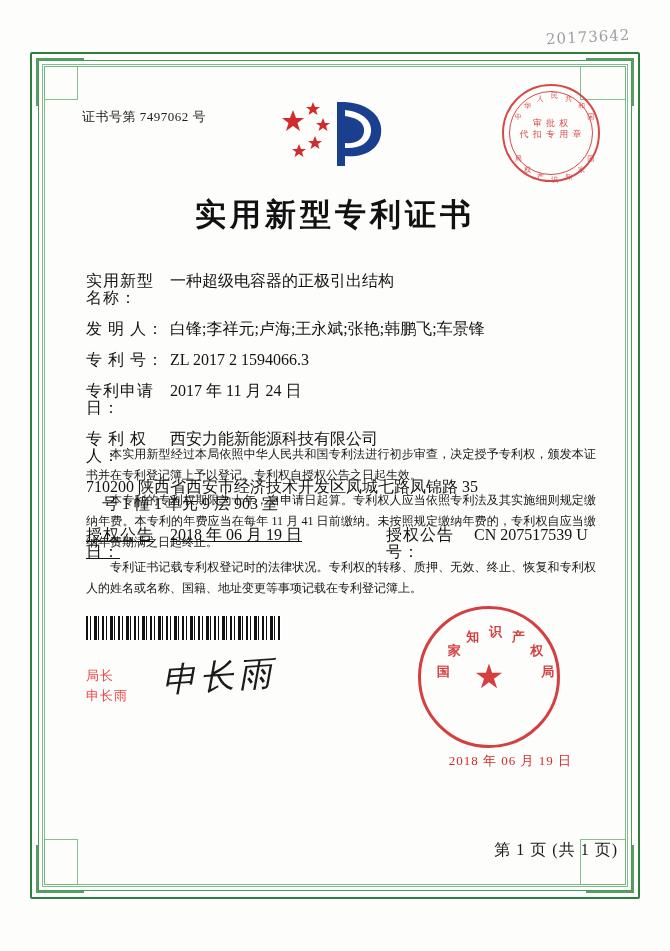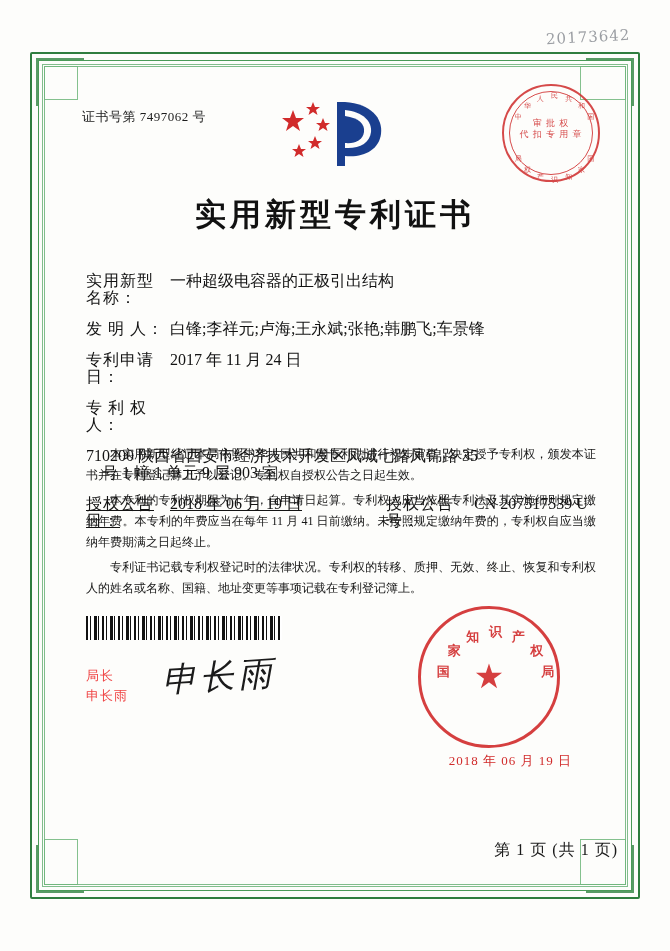--- a/index.html
+++ b/index.html
@@ -352,28 +352,33 @@
       <div class="field-row">
         <div class="field-label">实用新型名称：</div>
         <div class="field-value">一种超级电容器的正极引出结构</div>
       </div>
 
       <div class="field-row">
         <div class="field-label">发 明 人：</div>
         <div class="field-value">白锋;李祥元;卢海;王永斌;张艳;韩鹏飞;车景锋</div>
       </div>
 
+      <div class="field-row">
+        <div class="field-label">专 利 号：</div>
+        <div class="field-value">ZL 2017 2 1594066.3</div>
+      </div>
 
       <div class="field-row">
         <div class="field-label">专利申请日：</div>
         <div class="field-value">2017 年 11 月 24 日</div>
       </div>
 
       <div class="field-row">
         <div class="field-label">专 利 权 人：</div>
+        <div class="field-value">西安力能新能源科技有限公司</div>
       </div>
 
       <div class="field-row">
         <div class="field-value">
           <span>710200 陕西省西安市经济技术开发区凤城七路凤锦路 35</span>
           <span class="sub-line">号 1 幢 1 单元 9 层 903 室</span>
         </div>
       </div>
 
       <div class="two-col">

